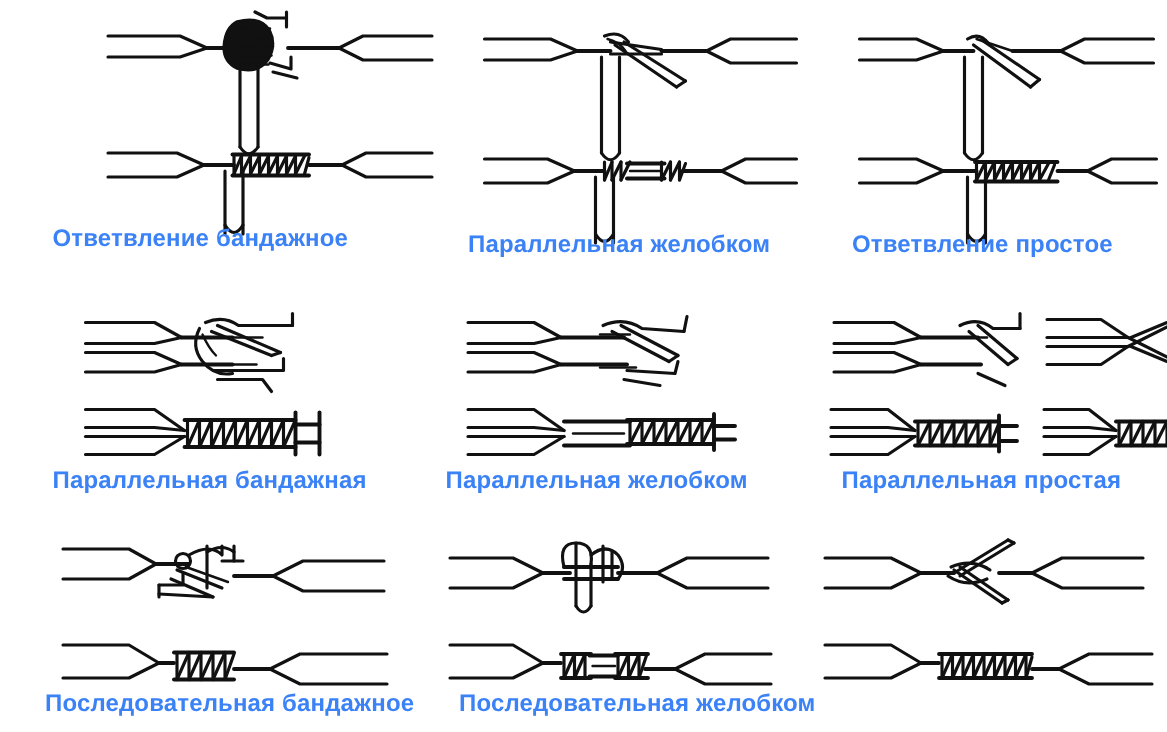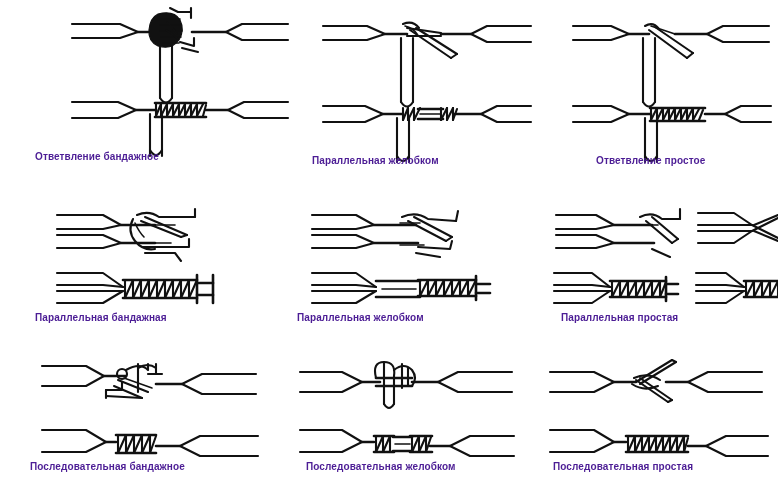--- a/index.html
+++ b/index.html
@@ -10,22 +10,22 @@
     overflow:hidden;
     position:relative;
   }
   #sheet{position:absolute;inset:0;}
 
   .cell{position:absolute;}
   .art{position:absolute;left:0;top:0;}
   .caption{
     position:absolute;
     font-weight:bold;
-    font-size:10px;
-    color:#4c1d95;
+    font-size:16px;
+    color:#3b82f6;
     letter-spacing:.1px;
     white-space:nowrap;
     line-height:1;
   }
   svg{display:block;overflow:visible;}
   .ln{fill:none;stroke:#111111;stroke-width:2.1;stroke-linecap:round;stroke-linejoin:round;}
   .ln-t{fill:none;stroke:#111111;stroke-width:1.6;stroke-linecap:round;stroke-linejoin:round;}
   .ln-h{fill:none;stroke:#111111;stroke-width:2.6;stroke-linecap:round;stroke-linejoin:round;}
   .sld{fill:#111111;stroke:#111111;stroke-width:1.2;stroke-linejoin:round;}
 </style>
@@ -205,21 +205,21 @@
       <path class="ln" d="M134 15 L128 26"></path>
         <path class="ln" d="M138 16 L134 26"></path>
       <path class="ln-h" d="M85 14 L140 14"></path>
       <path class="ln-h" d="M85 27 L140 27"></path>
 
       <path class="ln" d="M80 24 L80 68"></path>
       <path class="ln" d="M92 24 L92 68"></path>
       <path class="ln" d="M80 62 q6 10 12 0"></path>
     </svg>
 
-    <div class="caption" style="left:3px;top:150px;margin-left:28px;">Ответвление простое</div>
+    <div class="caption" style="left:3px;top:150px;">Ответвление простое</div>
   </div>
 
   <div class="cell" style="left:45px;top:203px;width:250px;height:130px;text-decoration:underline;">
 
     <svg class="art" width="250" height="62" viewBox="0 0 250 62">
 
       <path class="ln" d="M12 12 L58 12 L76 22"></path>
       <path class="ln" d="M12 26 L58 26 L76 22"></path>
       <path class="ln" d="M12 32 L58 32 L76 40"></path>
       <path class="ln" d="M12 45 L58 45 L76 40"></path>
@@ -548,16 +548,15 @@
         <path class="ln" d="M123 14 L123 30"></path>
       <path class="ln" d="M130 14 L123 30"></path>
         <path class="ln" d="M130 14 L130 30"></path>
       <path class="ln" d="M137 14 L130 30"></path>
         <path class="ln" d="M137 14 L137 30"></path>
       <path class="ln" d="M144 14 L137 30"></path>
         <path class="ln" d="M144 14 L144 30"></path>
       <path class="ln" d="M148 16 L144 30"></path>
     </svg>
 
-    <div class="caption" style="left:13px;top:104px;">Последовательная простая</div>
   </div>
 
 </div>
 
 </body></html>

